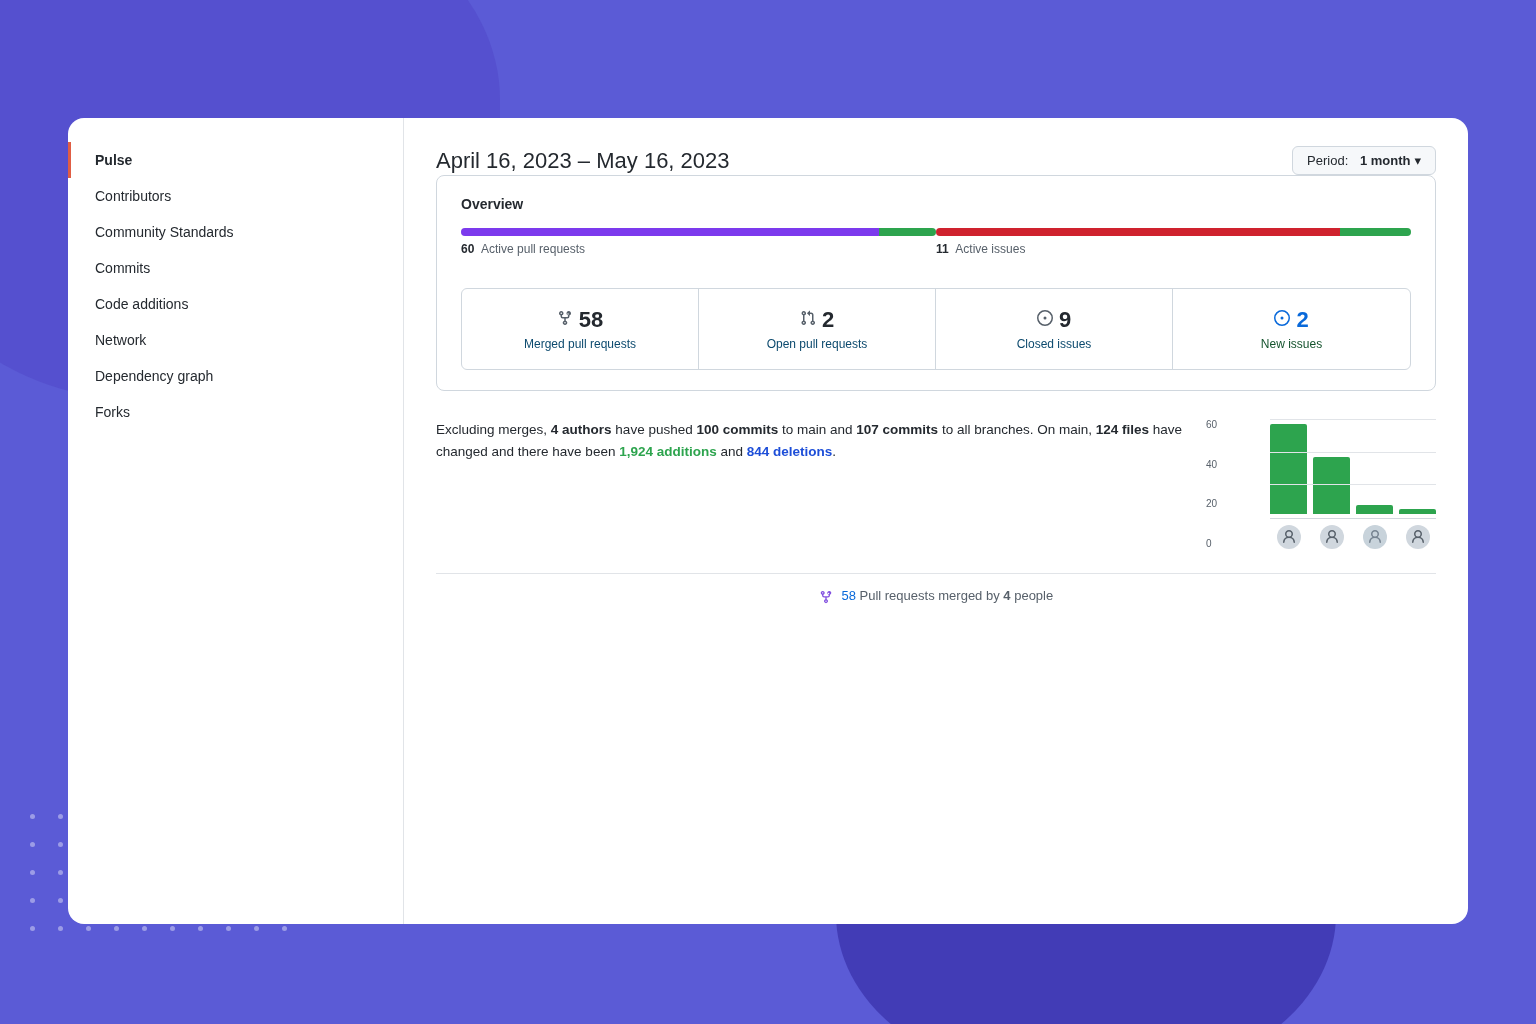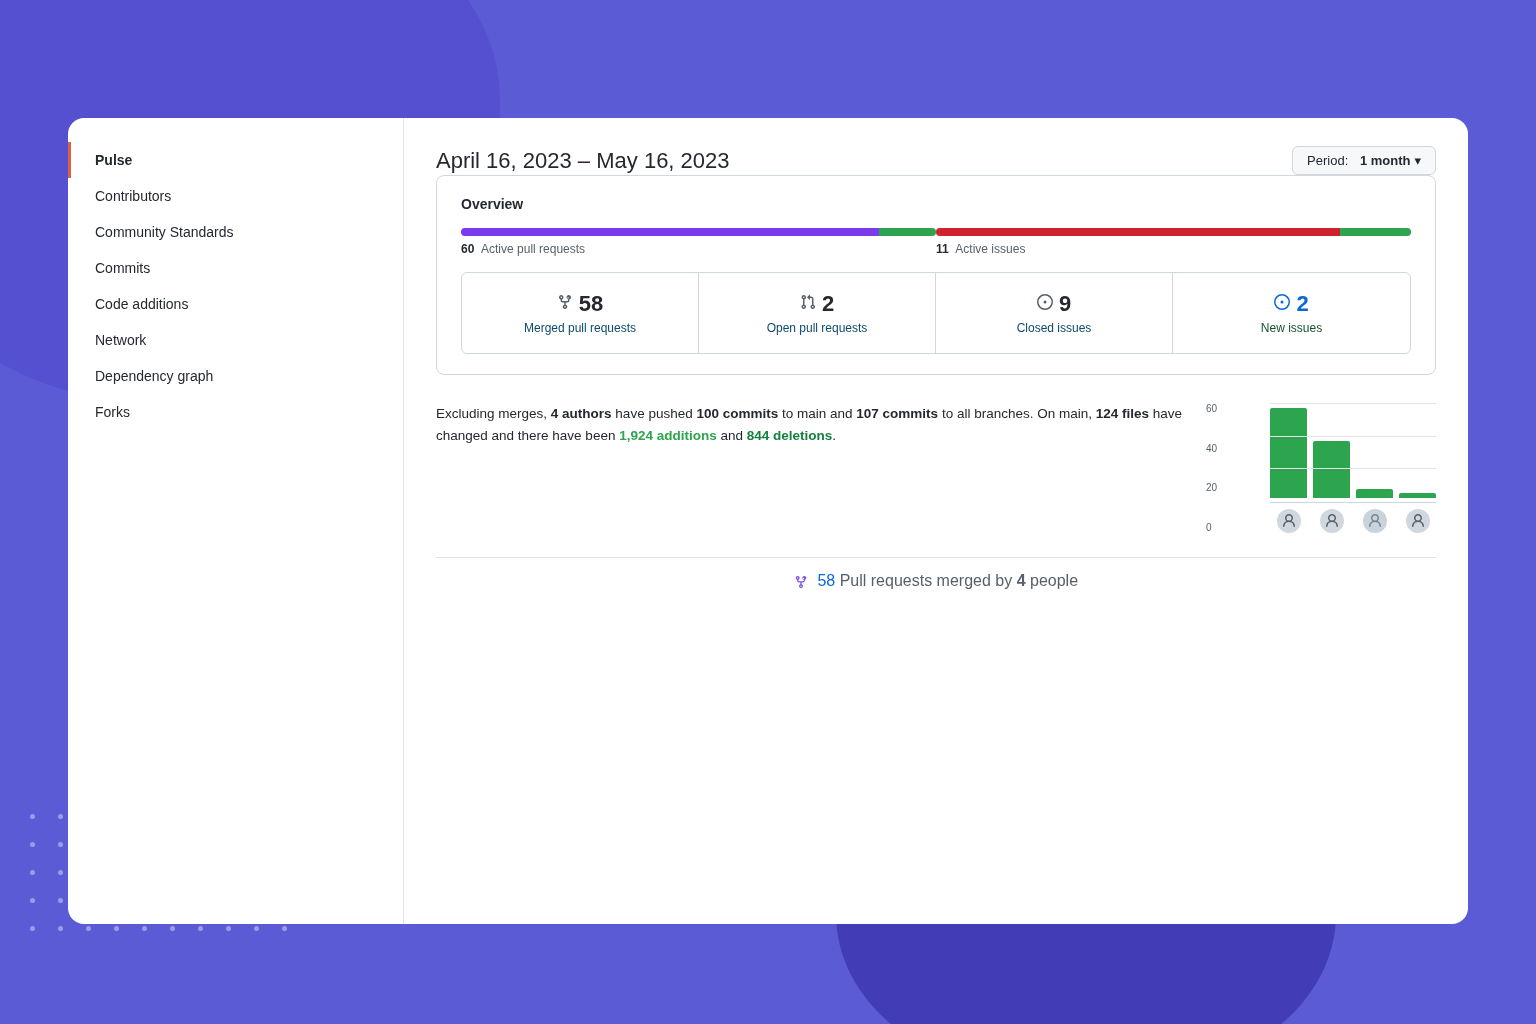--- a/index.html
+++ b/index.html
@@ -130,21 +130,21 @@
     .overview-title {
       font-size: 14px;
       font-weight: 600;
       color: #24292f;
       margin-bottom: 16px;
     }
 
     
     .bars-row {
       display: flex;
-      margin-bottom: 16px;
+      margin-bottom: 32px;
     }
     .bar-group {
       flex: 1;
     }
     .bar-track {
       height: 8px;
       border-radius: 4px;
       background: #eee;
       overflow: hidden;
       margin-bottom: 6px;
@@ -211,21 +211,21 @@
       gap: 32px;
       align-items: flex-start;
     }
     .commit-text {
       flex: 1;
       font-size: 13.5px;
       color: #24292f;
       line-height: 1.6;
     }
     .commit-text .bold { font-weight: 600; }
-    .commit-text .red { color: #15803d; font-weight: 600; }
+    .commit-text .red { color: #1d4ed8; font-weight: 600; }
     .commit-text .green-text { color: #2da44e; font-weight: 600; }
 
     
     .bar-chart {
       width: 200px;
       flex-shrink: 0;
     }
     .chart-area {
       position: relative;
       height: 100px;
@@ -274,21 +274,21 @@
       justify-content: space-between;
       font-size: 10px;
       color: #57606a;
     }
 
     
     .footer-line {
       margin-top: 24px;
       border-top: 1px solid #e1e4e8;
       padding-top: 14px;
-      font-size: 16px;
+      font-size: 13px;
       color: #57606a;
       text-align: center;
     }
     .footer-line .blue-text {
       color: #0969da;
     }
     .footer-line .merge-icon {
       color: #8250df;
       margin-right: 2px;
     }

